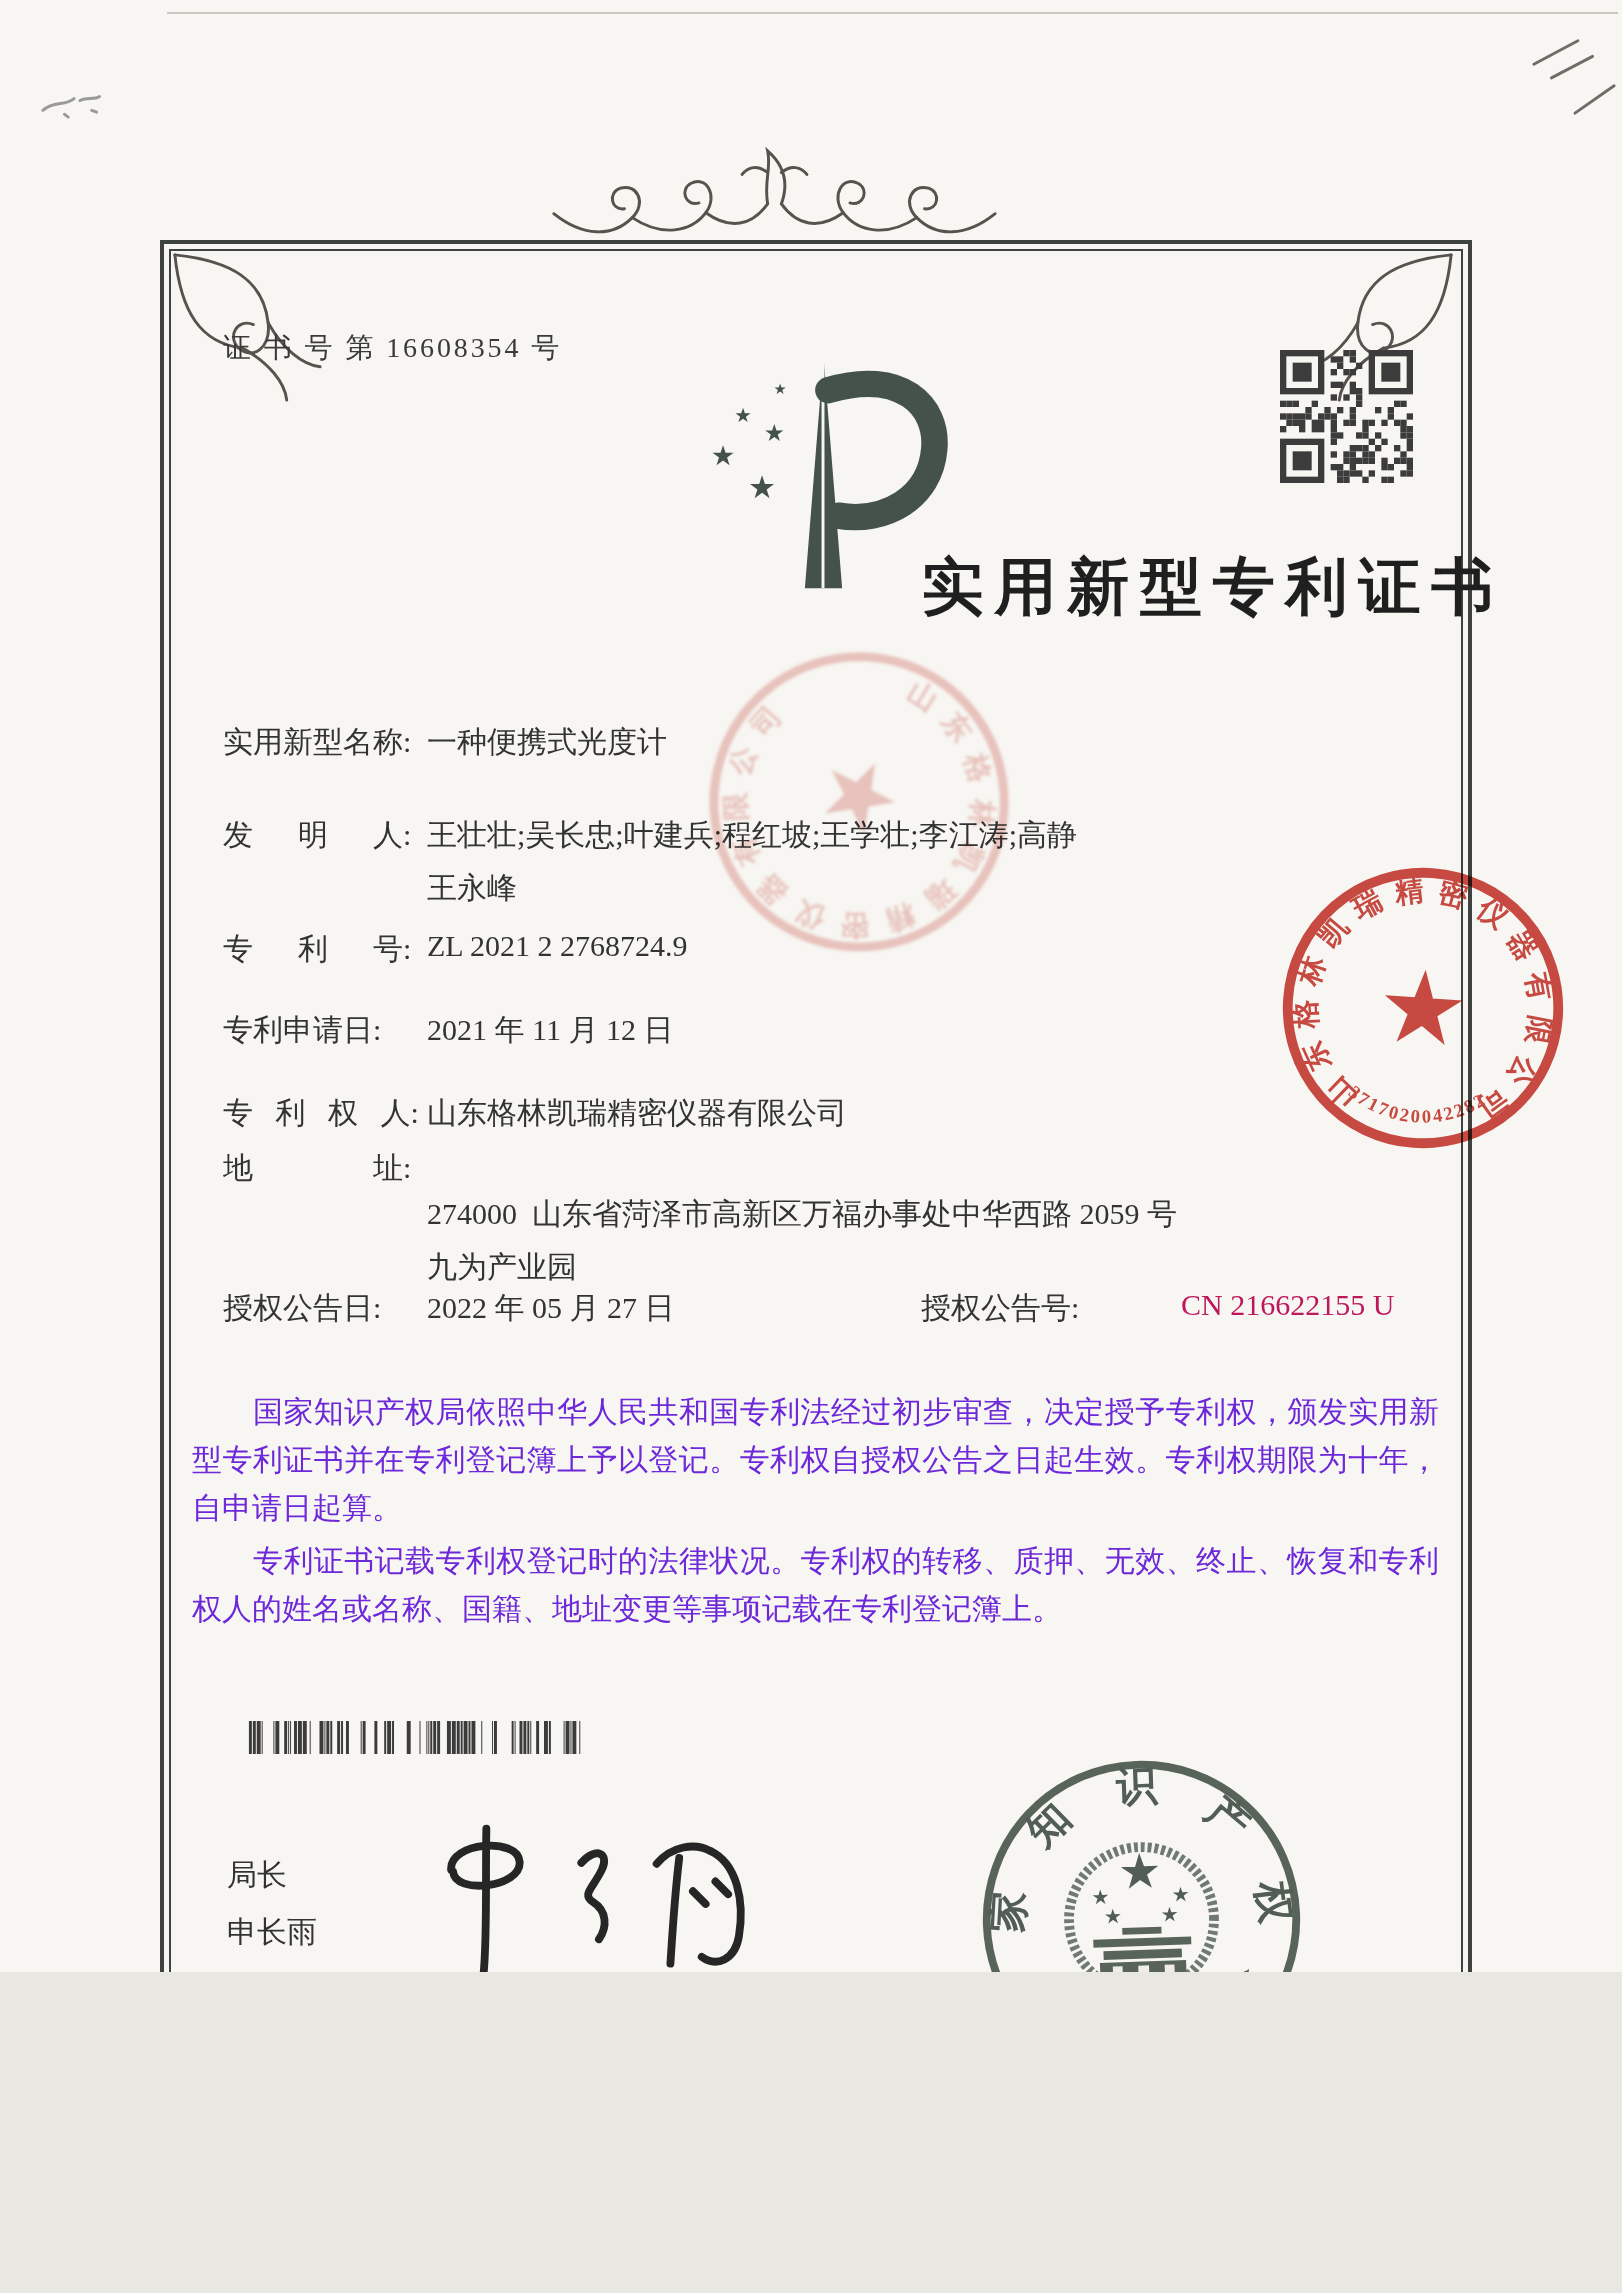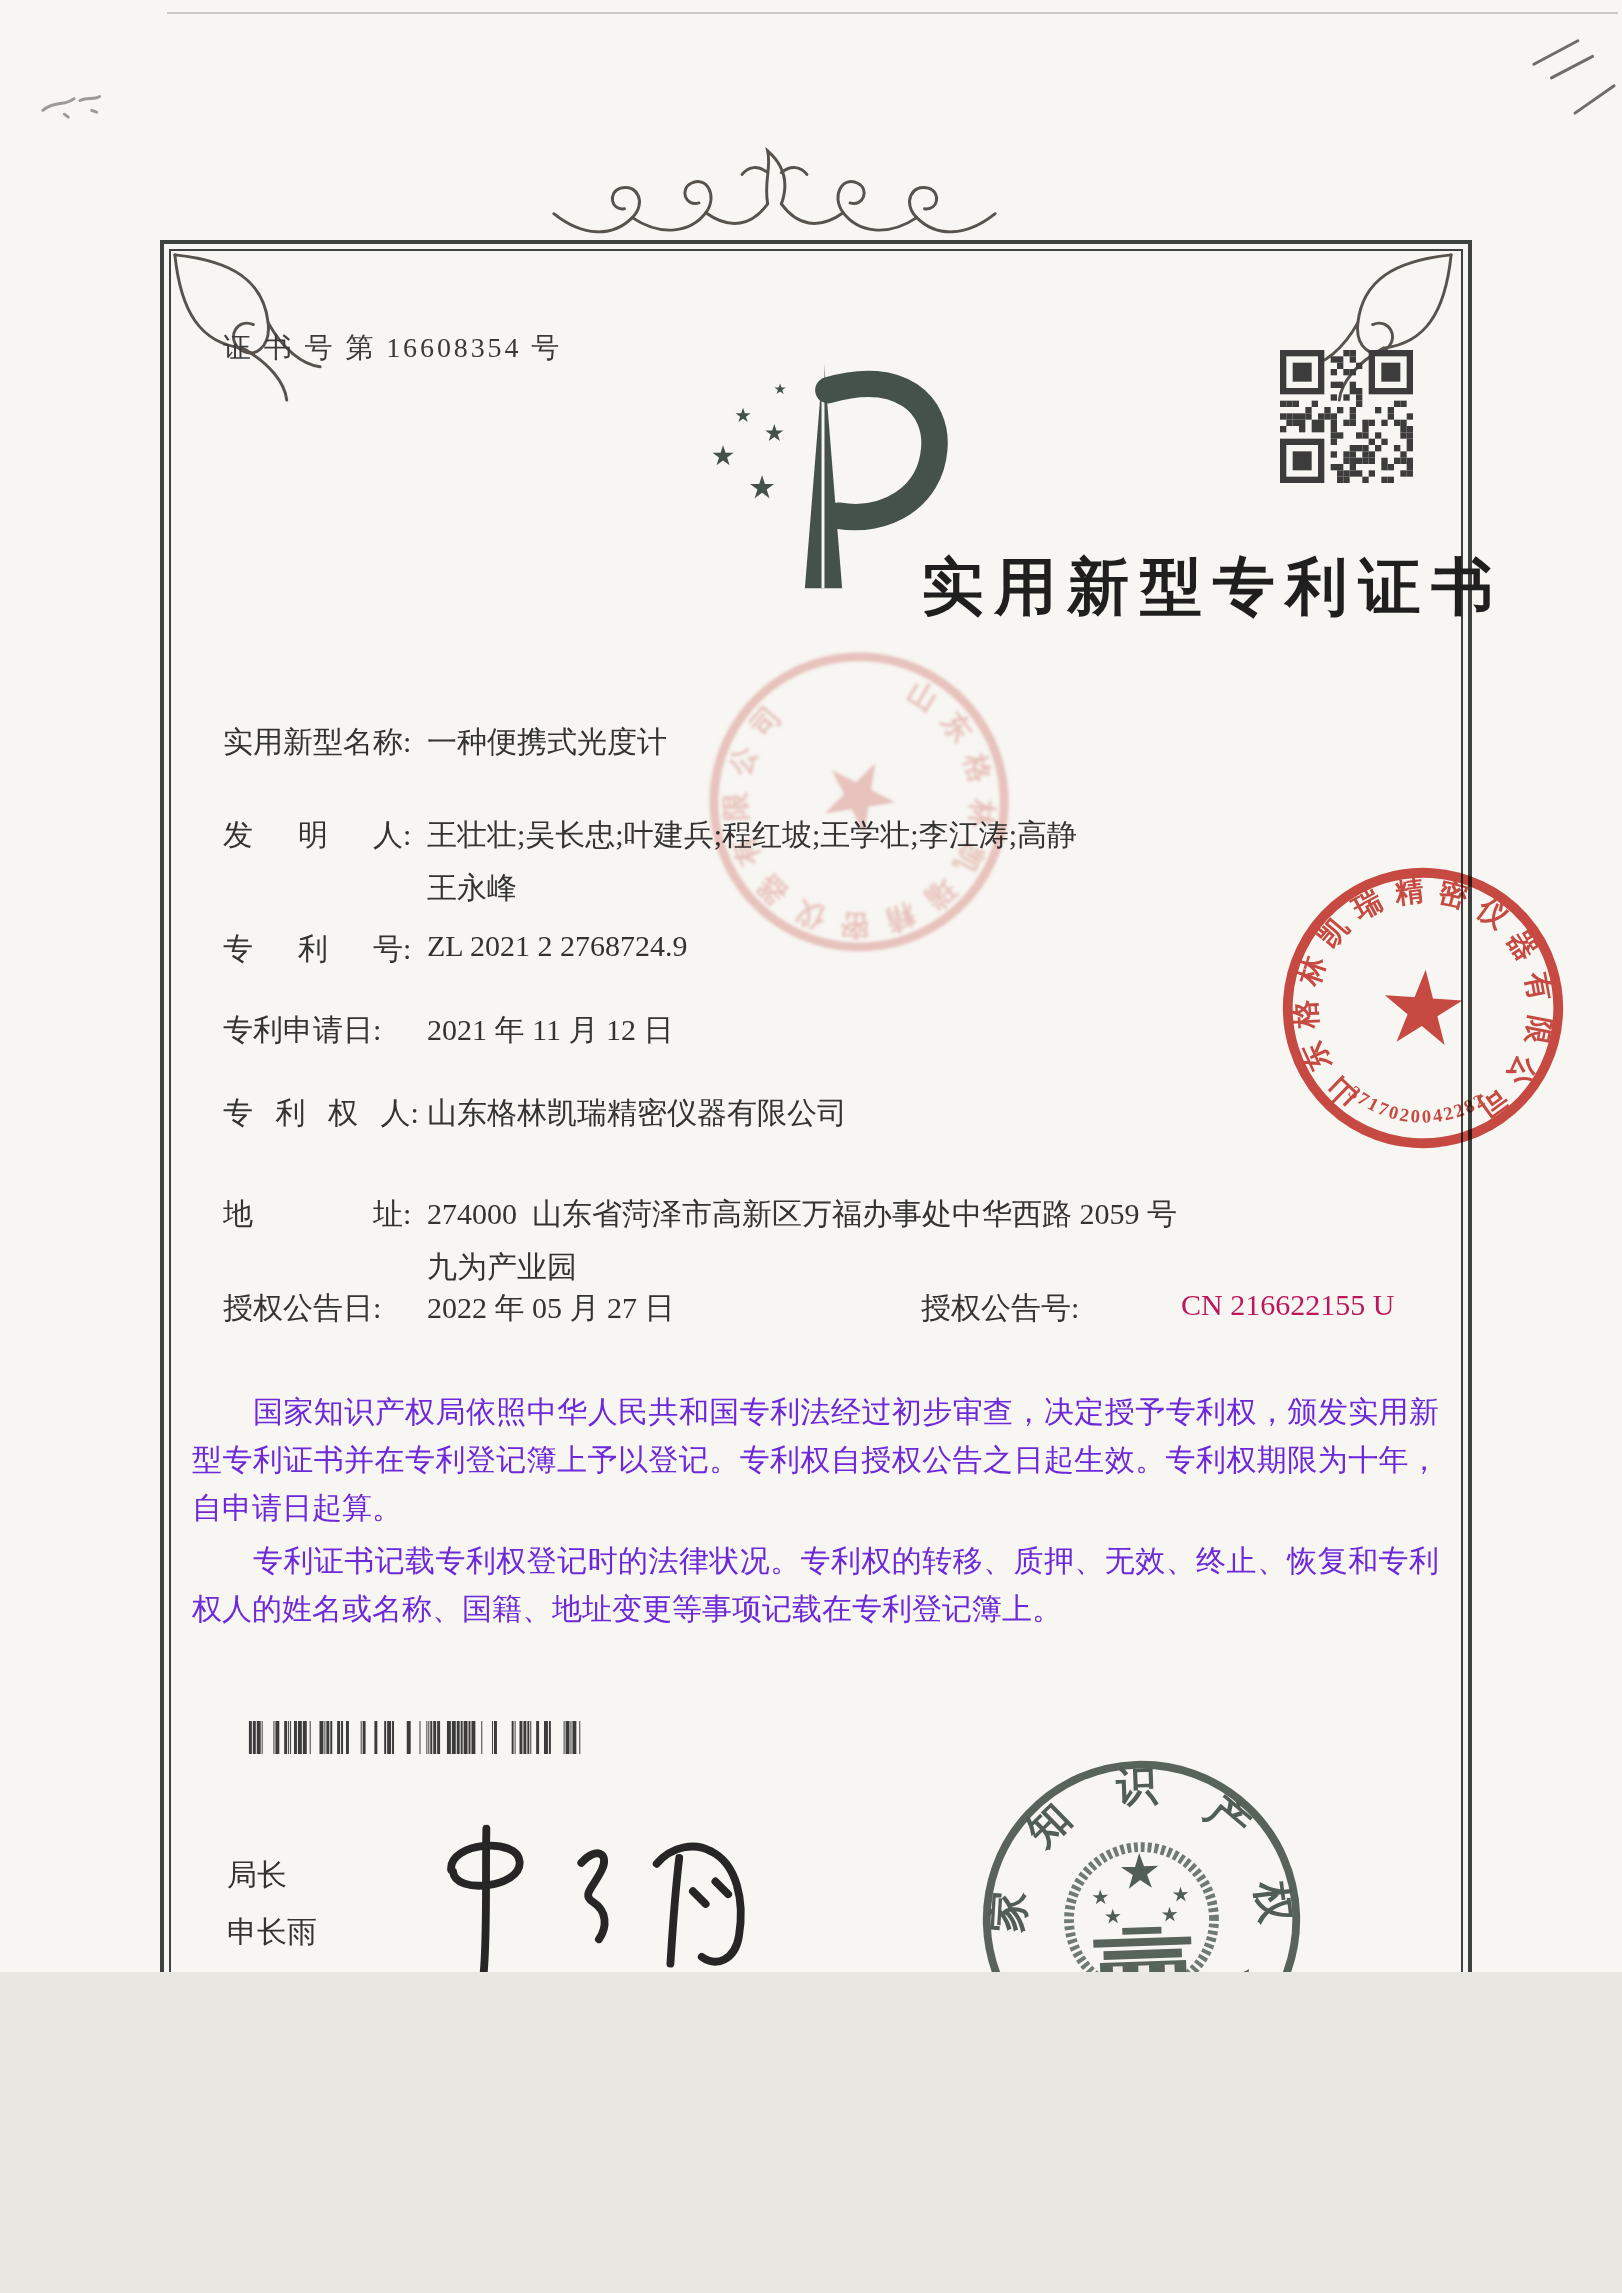--- a/index.html
+++ b/index.html
@@ -270,21 +270,21 @@
 
   <div class="abs lbl pre" style="top:929px">专      利      号:</div>
   <div class="abs val pre" style="top:929px">ZL 2021 2 2768724.9</div>
 
   <div class="abs lbl pre" style="top:1010px">专利申请日:</div>
   <div class="abs val pre" style="top:1010px">2021 年 11 月 12 日</div>
 
   <div class="abs lbl pre" style="top:1093px">专   利   权   人:</div>
   <div class="abs val pre" style="top:1093px">山东格林凯瑞精密仪器有限公司</div>
 
-  <div class="abs lbl pre" style="top:1194px">地                址:</div>
+  <div class="abs lbl pre" style="top:1148px">地                址:</div>
   <div class="abs val pre" style="top:1194px">274000  山东省菏泽市高新区万福办事处中华西路 2059 号</div>
   <div class="abs val pre" style="top:1247px">九为产业园</div>
 
   <div class="abs lbl pre" style="top:1288px">授权公告日:</div>
   <div class="abs val pre" style="top:1288px">2022 年 05 月 27 日</div>
   <div class="abs lbl2 pre" style="top:1288px">授权公告号:</div>
   <div class="abs val2 pre" style="top:1288px">CN 216622155 U</div>
 
   <div class="abs para" style="top:1360px">国家知识产权局依照中华人民共和国专利法经过初步审查，决定授予专利权，颁发实用新型专利证书并在专利登记簿上予以登记。专利权自授权公告之日起生效。专利权期限为十年，自申请日起算。</div>
   <div class="abs para" style="top:1509px">专利证书记载专利权登记时的法律状况。专利权的转移、质押、无效、终止、恢复和专利权人的姓名或名称、国籍、地址变更等事项记载在专利登记簿上。</div>

